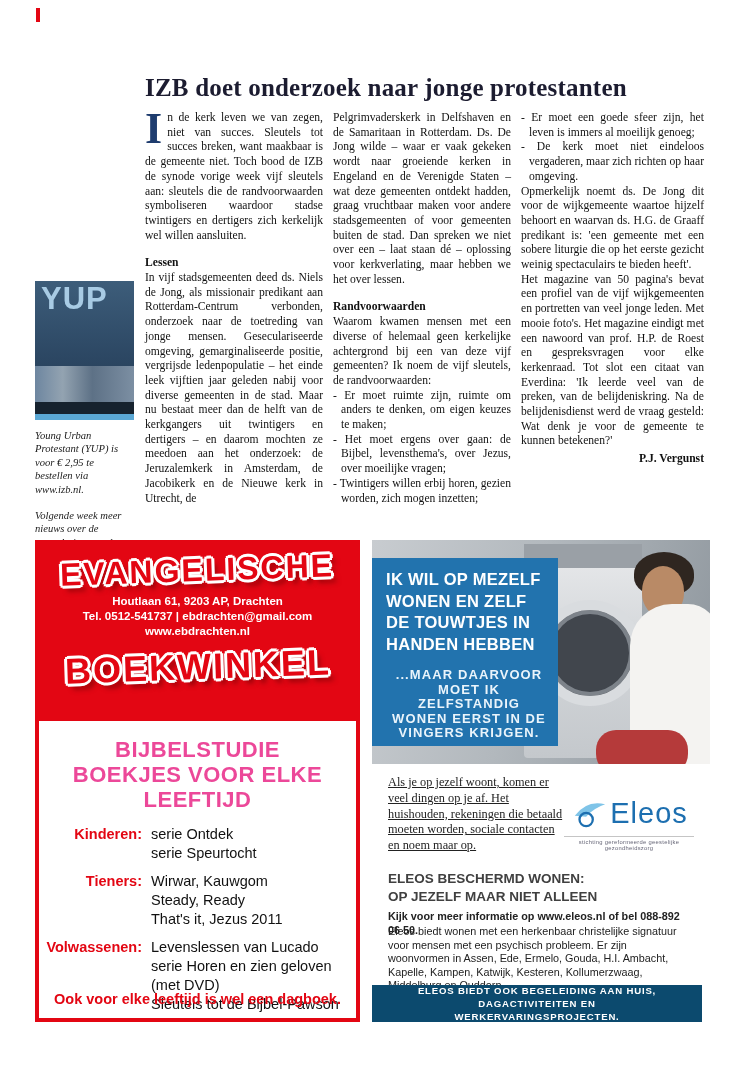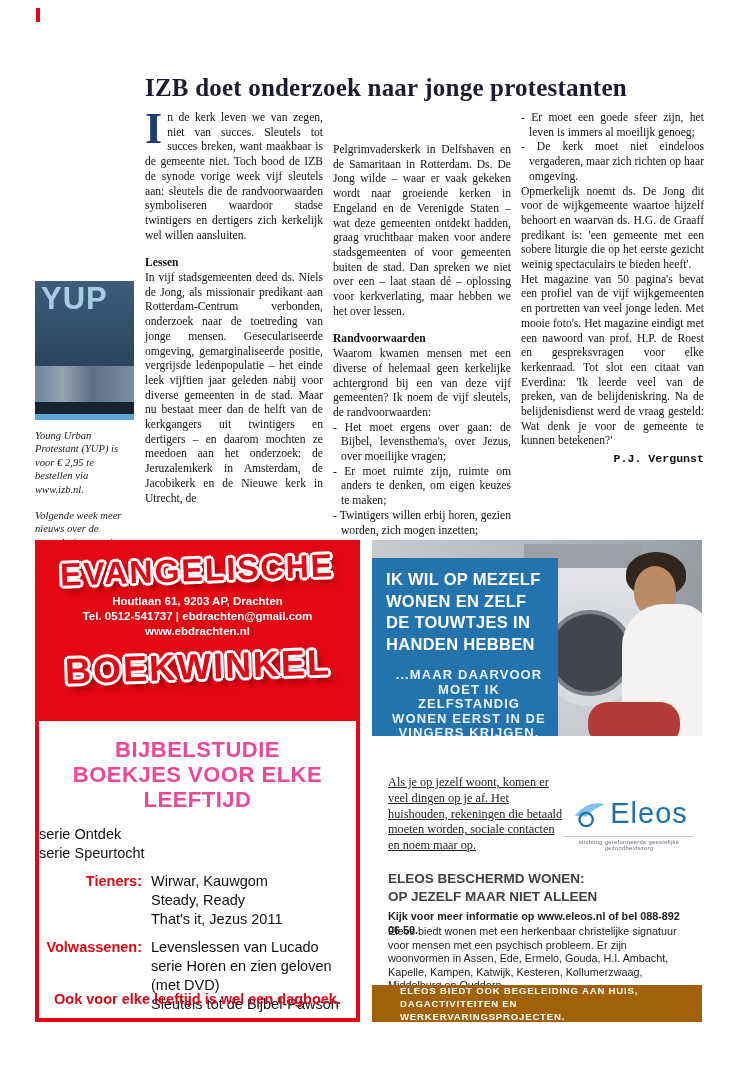--- a/index.html
+++ b/index.html
@@ -2,26 +2,26 @@
 <html><head>
 <meta charset="utf-8">
 <style>
   html,body{margin:0;padding:0;background:#e9e9e6;}
   .page{position:relative;width:738px;height:1068px;background:#ffffff;font-family:"Liberation Serif",serif;color:#111;overflow:hidden;margin:0 auto;}
   .corner-mark{position:absolute;left:36px;top:8px;width:4px;height:14px;background:#e30613;}
   .headline{position:absolute;left:145px;top:56px;width:578px;font-size:25px;line-height:30px;font-weight:bold;color:#1c1c30;letter-spacing:.2px;}
   .col{position:absolute;top:111px;font-size:11.6px;line-height:14.7px;text-align:justify;}
   .col p{margin:0;}
   .col-1{left:145px;width:178px;}
-  .col-2{left:333px;width:178px;margin-top:32px;}
+  .col-2{left:333px;width:178px;}
   .col-3{left:521px;width:183px;}
   .dropcap{float:left;font-size:44px;line-height:35px;font-weight:bold;color:#1e3c6e;padding-right:5px;}
   .subhead{font-weight:bold;margin-top:13px !important;}
   .bullet{padding-left:8px;text-indent:-8px;}
-  .byline{font-weight:bold;text-align:right;margin-top:3px !important;font-family:Liberation Mono, monospace;}
+  .byline{font-weight:bold;text-align:right;margin-top:3px !important;}
   .sidebar{position:absolute;left:35px;top:281px;width:99px;}
   .yup-cover{position:relative;width:99px;height:139px;background:linear-gradient(180deg,#3d5d7a 0%,#2c4763 55%,#24394f 100%);overflow:hidden;}
   .yup-title{position:absolute;left:6px;top:0px;font-family:"Liberation Sans",sans-serif;font-weight:bold;font-size:31px;color:#a8cbe4;letter-spacing:1px;}
   .yup-photos{position:absolute;left:0;bottom:18px;width:100%;height:36px;background:linear-gradient(90deg,#6d86a0 0%,#93a3b1 28%,#5d7186 58%,#7c8fa3 100%);}
   .yup-strip{position:absolute;left:0;bottom:6px;width:100%;height:12px;background:#16222e;}
   .yup-bar{position:absolute;left:0;bottom:0;width:100%;height:6px;background:#5aa7d4;}
   .caption{font-style:italic;font-size:10.6px;line-height:13.4px;margin-top:9px;color:#1a1a1a;}
   .caption.second{margin-top:13px;}
   
   .ad-left{position:absolute;left:35px;top:540px;width:325px;height:482px;background:#fff;border:4px solid #e30613;box-sizing:border-box;font-family:"Liberation Sans",sans-serif;}
@@ -33,62 +33,62 @@
   .ad-address{color:#fff;font-weight:bold;font-size:11.5px;line-height:15px;}
   .ad-address.first{margin-top:5px;}
   .ad-left-heading{font-weight:bold;font-size:22px;line-height:25px;text-align:center;color:#ec4899;margin:16px auto 0;width:262px;letter-spacing:.5px;}
   .book-rows{margin-top:13px;}
   .book-row{display:flex;margin-bottom:9px;}
   .book-label{flex:0 0 112px;text-align:right;padding-right:9px;color:#e30613;font-weight:bold;font-size:14.5px;line-height:19px;box-sizing:border-box;}
   .book-items{flex:1;font-size:14.5px;line-height:19px;color:#111;padding-right:4px;}
   .ad-left-footer{position:absolute;left:0;bottom:11px;width:100%;text-align:center;color:#e30613;font-weight:bold;font-size:14.5px;}
   
   .ad-right{position:absolute;left:372px;top:540px;width:330px;height:482px;background:#fff;font-family:"Liberation Sans",sans-serif;box-sizing:border-box;}
-  .ad-photo{position:relative;width:100%;height:196px;background:linear-gradient(105deg,#c8ccd0 0%,#b2b8bd 45%,#8d959c 100%);overflow:hidden;}
+  .ad-photo{position:relative;width:100%;height:224px;background:linear-gradient(105deg,#c8ccd0 0%,#b2b8bd 45%,#8d959c 100%);overflow:hidden;padding-left:8px;}
   .washer{position:absolute;left:152px;top:4px;width:118px;height:214px;background:linear-gradient(180deg,#e9eaec 0%,#d6d9dc 40%,#c4c8cc 100%);border-radius:4px;}
   .washer-panel{position:absolute;left:0;top:0;width:100%;height:24px;background:#9aa0a6;}
   .washer-door{position:absolute;left:13px;top:56px;width:86px;height:86px;border-radius:50%;background:#41464d;border:10px solid #d9dcdf;box-shadow:inset 0 0 0 4px #7d838a;}
   .person-hair{position:absolute;right:16px;top:12px;width:60px;height:44px;border-radius:50% 50% 42% 42%;background:#2f2620;}
   .person-head{position:absolute;right:26px;top:26px;width:42px;height:50px;border-radius:50% 50% 45% 45%;background:#b98a66;}
   .person-body{position:absolute;right:-8px;top:64px;width:88px;height:162px;border-radius:42px 30px 0 0;background:#f4f3f1;}
   .clothes{position:absolute;right:22px;bottom:-10px;width:92px;height:44px;border-radius:20px;background:#b53a3a;}
   .blue-box{position:absolute;left:0;top:18px;width:186px;height:188px;background:#2273ae;box-sizing:border-box;padding:11px 0 0 14px;}
   .blue-line{color:#fff;font-weight:bold;font-size:16.5px;line-height:21.5px;letter-spacing:.3px;}
   .blue-sub{width:158px;margin:13px auto 0;text-align:center;color:#eaf4fb;font-size:13px;line-height:14.5px;letter-spacing:1.1px;font-weight:bold;margin-left:4px;}
   .ad-body{position:absolute;left:16px;top:235px;width:180px;font-family:"Liberation Serif",serif;font-size:12.3px;line-height:15.8px;color:#222;text-decoration:underline;}
   .eleos{position:absolute;right:8px;top:252px;width:130px;text-align:center;}
   .eleos-row{display:flex;align-items:center;justify-content:center;gap:2px;}
   .eleos-word{font-size:29px;color:#1d6fb0;letter-spacing:1px;}
   .eleos-tag{font-size:5.8px;color:#667;margin-top:2px;letter-spacing:.3px;border-top:1px solid #c5c5c5;padding-top:2px;}
   .ad-head-blue{position:absolute;left:16px;top:330px;color:#404040;font-weight:bold;font-size:13.5px;line-height:17.5px;}
   .ad-info{position:absolute;left:16px;top:370px;width:302px;font-size:10.8px;line-height:13.6px;color:#222;font-weight:bold;}
   .ad-details{position:absolute;left:16px;top:385px;width:302px;font-size:10.8px;line-height:13.6px;color:#222;}
-  .ad-right-bar{position:absolute;left:0;bottom:0;width:100%;height:37px;background:#a16207;color:#fff;font-weight:bold;font-size:9.6px;line-height:13px;letter-spacing:.8px;display:flex;align-items:center;justify-content:center;padding:0 28px;box-sizing:border-box;}
+  .ad-right-bar{position:absolute;left:0;bottom:0;width:100%;height:37px;background:#0c4a6e;color:#fff;font-weight:bold;font-size:9.6px;line-height:13px;text-align:center;letter-spacing:.8px;display:flex;align-items:center;justify-content:center;padding:0 28px;box-sizing:border-box;}
 </style>
 </head>
 <body>
 
 <div class="page">
 
   <div class="corner-mark"></div>
 
   <h1 class="headline">IZB doet onderzoek naar jonge protestanten</h1>
 
   <div class="col col-1">
     <p><span class="dropcap">I</span><span>n de kerk leven we van zegen, niet van succes. Sleutels tot succes breken, want maakbaar is de gemeente niet. Toch bood de IZB de synode vorige week vijf sleutels aan: sleutels die de randvoorwaarden symboliseren waardoor stadse twintigers en dertigers zich kerkelijk wel willen aansluiten.</span></p>
     <p class="subhead">Lessen</p>
     <p>In vijf stadsgemeenten deed ds. Niels de Jong, als missionair predikant aan Rotterdam-Centrum verbonden, onderzoek naar de toetreding van jonge mensen. Geseculariseerde omgeving, gemarginaliseerde positie, vergrijsde ledenpopulatie – het einde leek vijftien jaar geleden nabij voor diverse gemeenten in de stad. Maar nu bestaat meer dan de helft van de kerkgangers uit twintigers en dertigers – en daarom mochten ze meedoen aan het onderzoek: de Jeruzalemkerk in Amsterdam, de Jacobikerk en de Nieuwe kerk in Utrecht, de</p>
   </div>
 
   <div class="col col-2">
     <p>Pelgrimvaderskerk in Delfshaven en de Samaritaan in Rotterdam. Ds. De Jong wilde – waar er vaak gekeken wordt naar groeiende kerken in Engeland en de Verenigde Staten – wat deze gemeenten ontdekt hadden, graag vruchtbaar maken voor andere stadsgemeenten of voor gemeenten buiten de stad. Dan spreken we niet over een – laat staan dé – oplossing voor kerkverlating, maar hebben we het over lessen.</p>
     <p class="subhead">Randvoorwaarden</p>
     <p>Waarom kwamen mensen met een diverse of helemaal geen kerkelijke achtergrond bij een van deze vijf gemeenten? Ik noem de vijf sleutels, de randvoorwaarden:</p>
+    <p class="bullet">- Er moet ruimte zijn, ruimte om anders te denken, om eigen keuzes te maken;</p>
     <p class="bullet">- Het moet ergens over gaan: de Bijbel, levensthema's, over Jezus, over moeilijke vragen;</p>
-    <p class="bullet">- Er moet ruimte zijn, ruimte om anders te denken, om eigen keuzes te maken;</p>
     <p class="bullet">- Twintigers willen erbij horen, gezien worden, zich mogen inzetten;</p>
   </div>
 
   <div class="col col-3">
     <p class="bullet">- Er moet een goede sfeer zijn, het leven is immers al moeilijk genoeg;</p>
     <p class="bullet">- De kerk moet niet eindeloos vergaderen, maar zich richten op haar omgeving.</p>
     <p>Opmerkelijk noemt ds. De Jong dit voor de wijkgemeente waartoe hijzelf behoort en waarvan ds. H.G. de Graaff predikant is: 'een gemeente met een sobere liturgie die op het eerste gezicht weinig spectaculairs te bieden heeft'.</p>
     <p>Het magazine van 50 pagina's bevat een profiel van de vijf wijkgemeenten en portretten van veel jonge leden. Met mooie foto's. Het magazine eindigt met een nawoord van prof. H.P. de Roest en gespreksvragen voor elke kerkenraad. Tot slot een citaat van Everdina: 'Ik leerde veel van de preken, van de belijdeniskring. Na de belijdenisdienst werd de vraag gesteld: Wat denk je voor de gemeente te kunnen betekenen?'</p>
     <p class="byline">P.J. Vergunst</p>
   </div>
@@ -108,20 +108,21 @@
     <div class="ad-left-red">
       <div><span class="outline-word word-top">EVANGELISCHE</span></div>
       <div class="ad-address first">Houtlaan 61, 9203 AP, Drachten</div>
       <div class="ad-address">Tel. 0512-541737  |  ebdrachten@gmail.com</div>
       <div class="ad-address">www.ebdrachten.nl</div>
       <div><span class="outline-word word-bottom">BOEKWINKEL</span></div>
     </div>
     <div class="ad-left-heading">BIJBELSTUDIE BOEKJES VOOR ELKE LEEFTIJD</div>
     <div class="book-rows">
       <div class="book-row">
+        <div class="book-label">Kinderen:</div>
         <div class="book-items">
           <div>serie Ontdek</div>
           <div>serie Speurtocht</div>
         </div>
       </div>
       <div class="book-row">
         <div class="book-label">Tieners:</div>
         <div class="book-items">
           <div>Wirwar, Kauwgom</div>
           <div>Steady, Ready</div>

